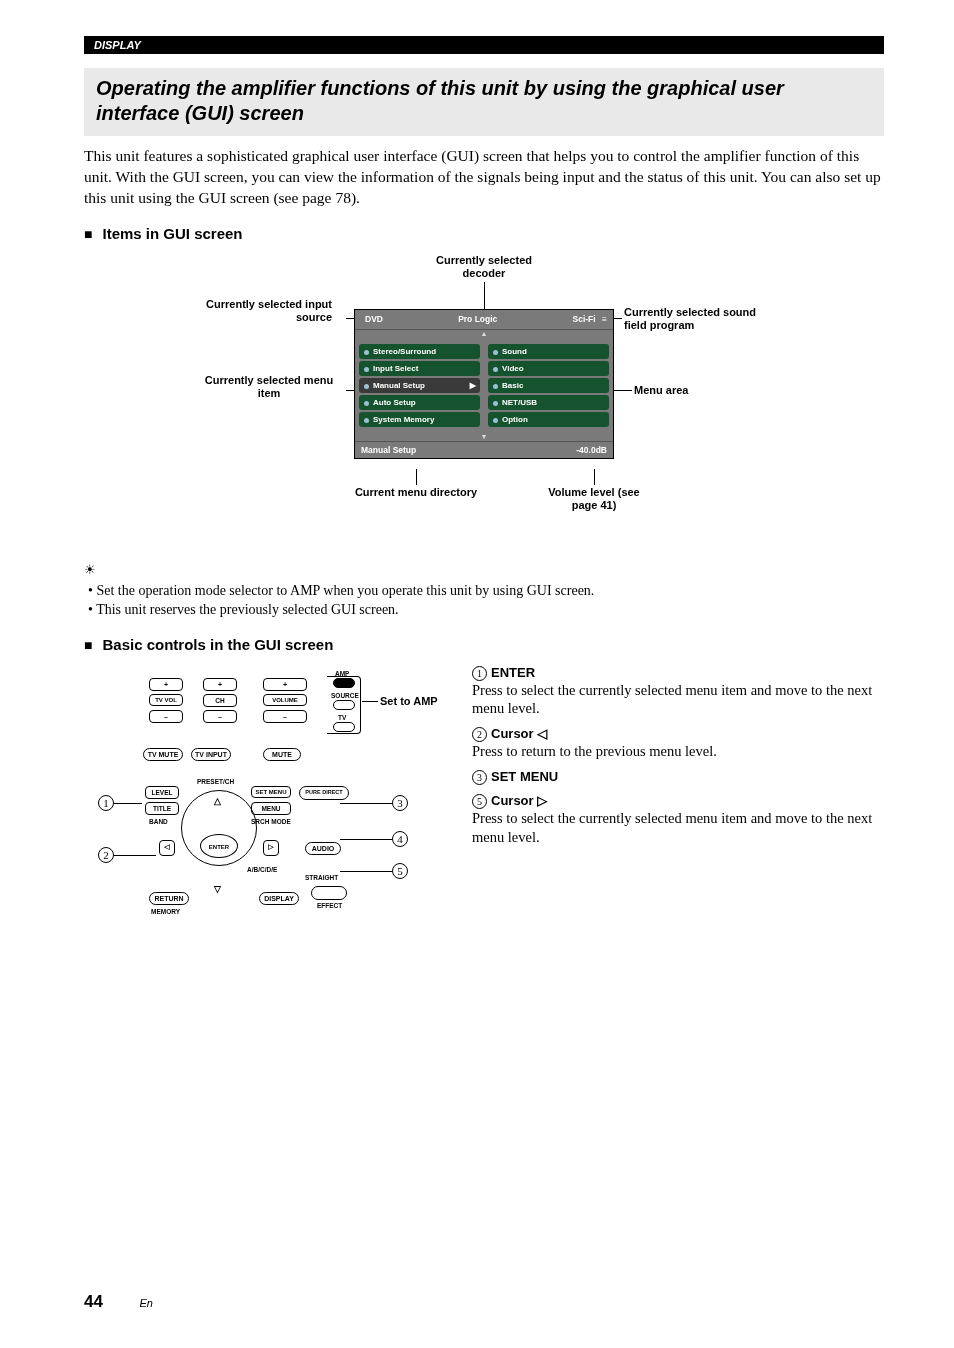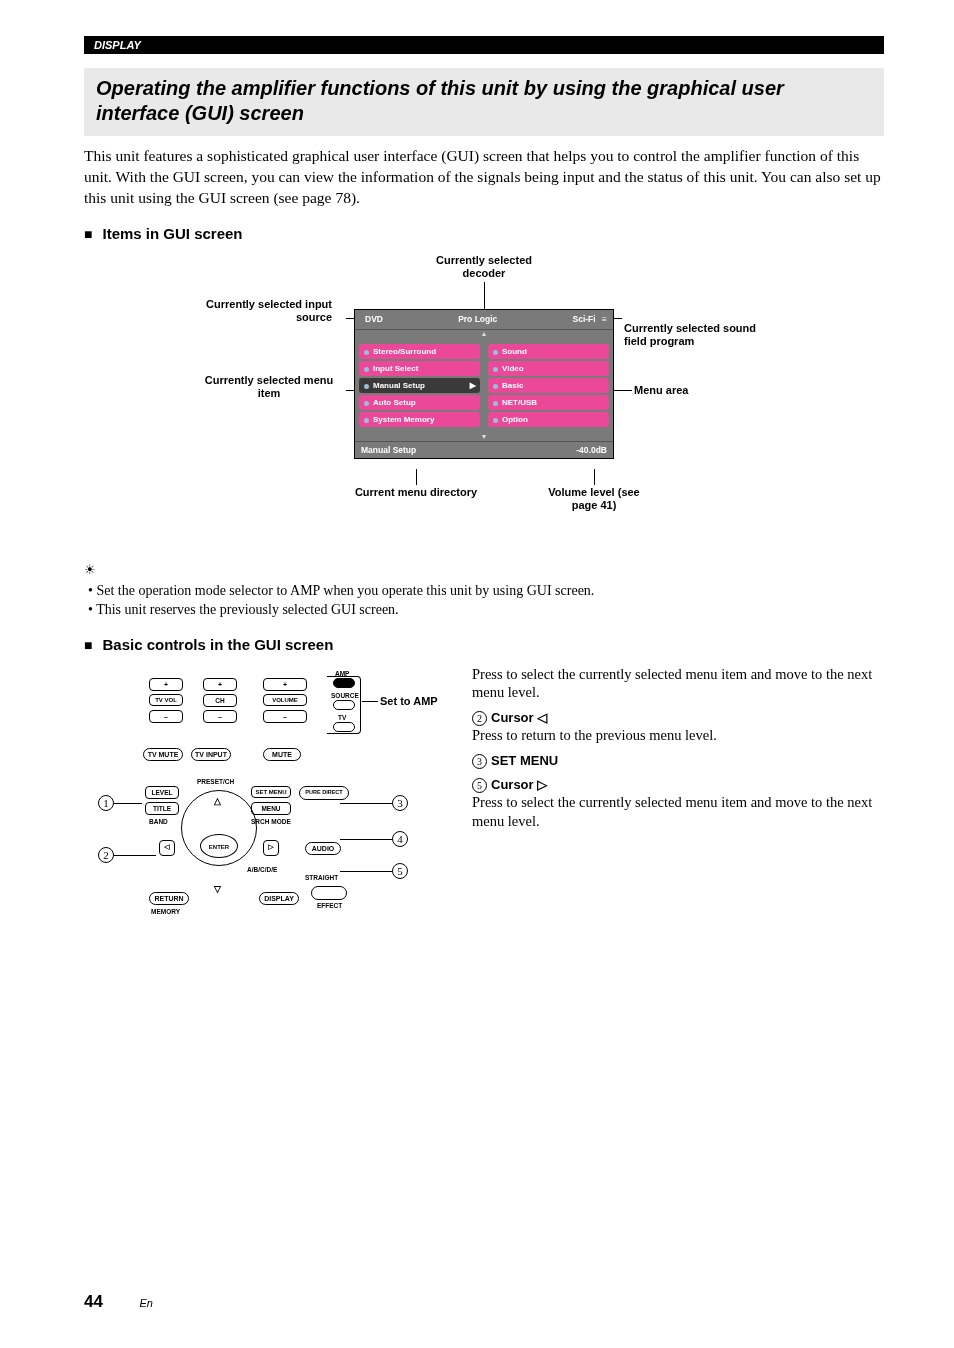--- a/index.html
+++ b/index.html
@@ -10,21 +10,21 @@
   .intro { font-size: 15.5px; line-height: 1.35; margin-bottom: 16px; }
   .h-sq { font-family: Arial, sans-serif; font-weight: bold; font-size: 15px; margin-bottom: 12px; }
   .h-sq::before { content: "■"; margin-right: 10px; font-size: 14px; }
   
   .gui-diag { position: relative; height: 290px; margin-bottom: 18px; }
   .gui-panel { position: absolute; left: 270px; top: 55px; width: 260px; background: #7a7a7a; border: 1px solid #000; }
   .gui-top { display: flex; height: 20px; align-items: center; justify-content: space-between; padding: 0 6px; border-bottom: 1px solid #555; font-family: Arial, sans-serif; font-size: 8.5px; font-weight: bold; color: #fff; }
   .gui-top span:nth-child(1){ padding:2px 4px; border-radius:2px;}
   .gui-menu-area { display: flex; }
   .gui-col { width: 50%; padding: 4px 4px; }
-  .gui-item { font-family: Arial, sans-serif; font-size: 8px; font-weight: bold; color: #fff; background: #ec4899; border-radius: 3px; padding: 3px 14px; margin: 2px 0; position: relative; }
+  .gui-item { font-family: Arial, sans-serif; font-size: 8px; font-weight: bold; color: #fff; background: #14532d; border-radius: 3px; padding: 3px 14px; margin: 2px 0; position: relative; }
   .gui-item.sel { background: #3a3a3a; }
   .gui-item .dot { position:absolute; left:5px; top:6px; width:5px; height:5px; background:#9bbfd8; border-radius:50%; }
   .gui-bottom { display:flex; justify-content:space-between; border-top:1px solid #555; padding:3px 6px; font-family:Arial,sans-serif; font-size:8.5px; font-weight:bold; color:#fff; }
   .ann { position:absolute; font-family:Arial,sans-serif; font-size:11px; font-weight:bold; text-align:center; line-height:1.2; }
   .ann-line { position:absolute; background:#000; }
   
   .hint-icon { font-size:13px; margin:6px 0 4px 0; }
   .hints { margin-bottom: 16px; }
   .hints li { font-size: 14px; margin-left: 4px; list-style:none; text-indent:-9px; padding-left:9px; line-height:1.35; }
   .hints li::before { content:"• "; }
@@ -70,21 +70,21 @@
 
   <div class="ann" style="left:340px; top:0; width:120px;">Currently selected decoder</div>
   <div class="ann-line" style="left:400px; top:28px; width:1px; height:27px;"></div>
 
   <div class="ann" style="left:98px; top:44px; width:150px; text-align:right;">Currently selected input source</div>
   <div class="ann-line" style="left:262px; top:64px; width:24px; height:1px;"></div>
 
   <div class="ann" style="left:110px; top:120px; width:150px; text-align:center;">Currently selected menu item</div>
   <div class="ann-line" style="left:262px; top:136px; width:20px; height:1px;"></div>
 
-  <div class="ann" style="left:540px; top:68px; width:150px; text-align:left;">Currently selected sound field program</div>
+  <div class="ann" style="left:540px; top:52px; width:150px; text-align:left;">Currently selected sound field program</div>
   <div class="ann-line" style="left:522px; top:64px; width:16px; height:1px;"></div>
 
   <div class="ann" style="left:550px; top:130px; width:120px; text-align:left;">Menu area</div>
   <div class="ann-line" style="left:530px; top:136px; width:18px; height:1px;"></div>
 
   <div class="ann" style="left:252px; top:232px; width:160px;">Current menu directory</div>
   <div class="ann-line" style="left:332px; top:215px; width:1px; height:16px;"></div>
 
   <div class="ann" style="left:450px; top:232px; width:120px;">Volume level (see page 41)</div>
   <div class="ann-line" style="left:510px; top:215px; width:1px; height:16px;"></div>
@@ -195,20 +195,21 @@
       <div class="rbtn round" style="left:14px; top:222px; width:40px;">RETURN</div>
       <div class="rlabel" style="left:16px; top:238px;">MEMORY</div>
       <div class="rbtn round" style="left:124px; top:222px; width:40px;">DISPLAY</div>
       <div class="rbtn round" style="left:176px; top:216px; width:36px; height:14px;"></div>
       <div class="rlabel" style="left:182px; top:232px;">EFFECT</div>
     </div>
   </div>
 
   <div class="col-right">
     <div class="item">
+      <div class="item-h"><span class="num">1</span><b>ENTER</b></div>
       <div class="item-p">Press to select the currently selected menu item and move to the next menu level.</div>
     </div>
     <div class="item">
       <div class="item-h"><span class="num">2</span><b>Cursor ◁</b></div>
       <div class="item-p">Press to return to the previous menu level.</div>
     </div>
     <div class="item">
       <div class="item-h"><span class="num">3</span><b>SET MENU</b></div>
     </div>
     <div class="item">

